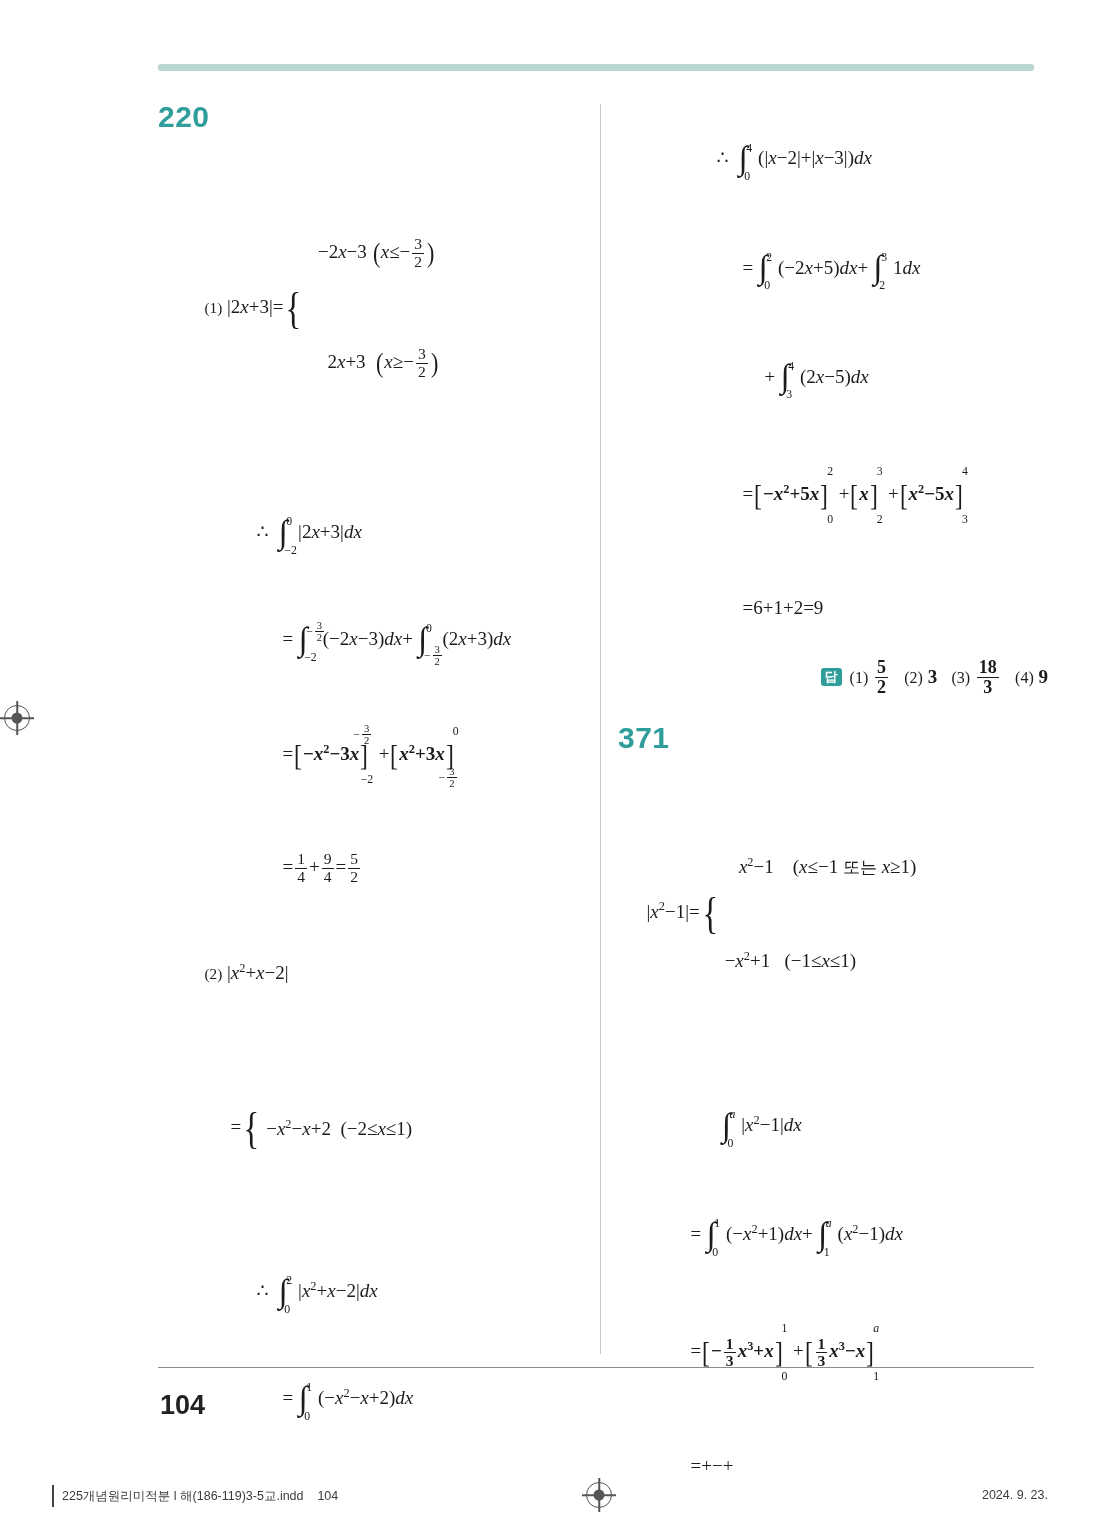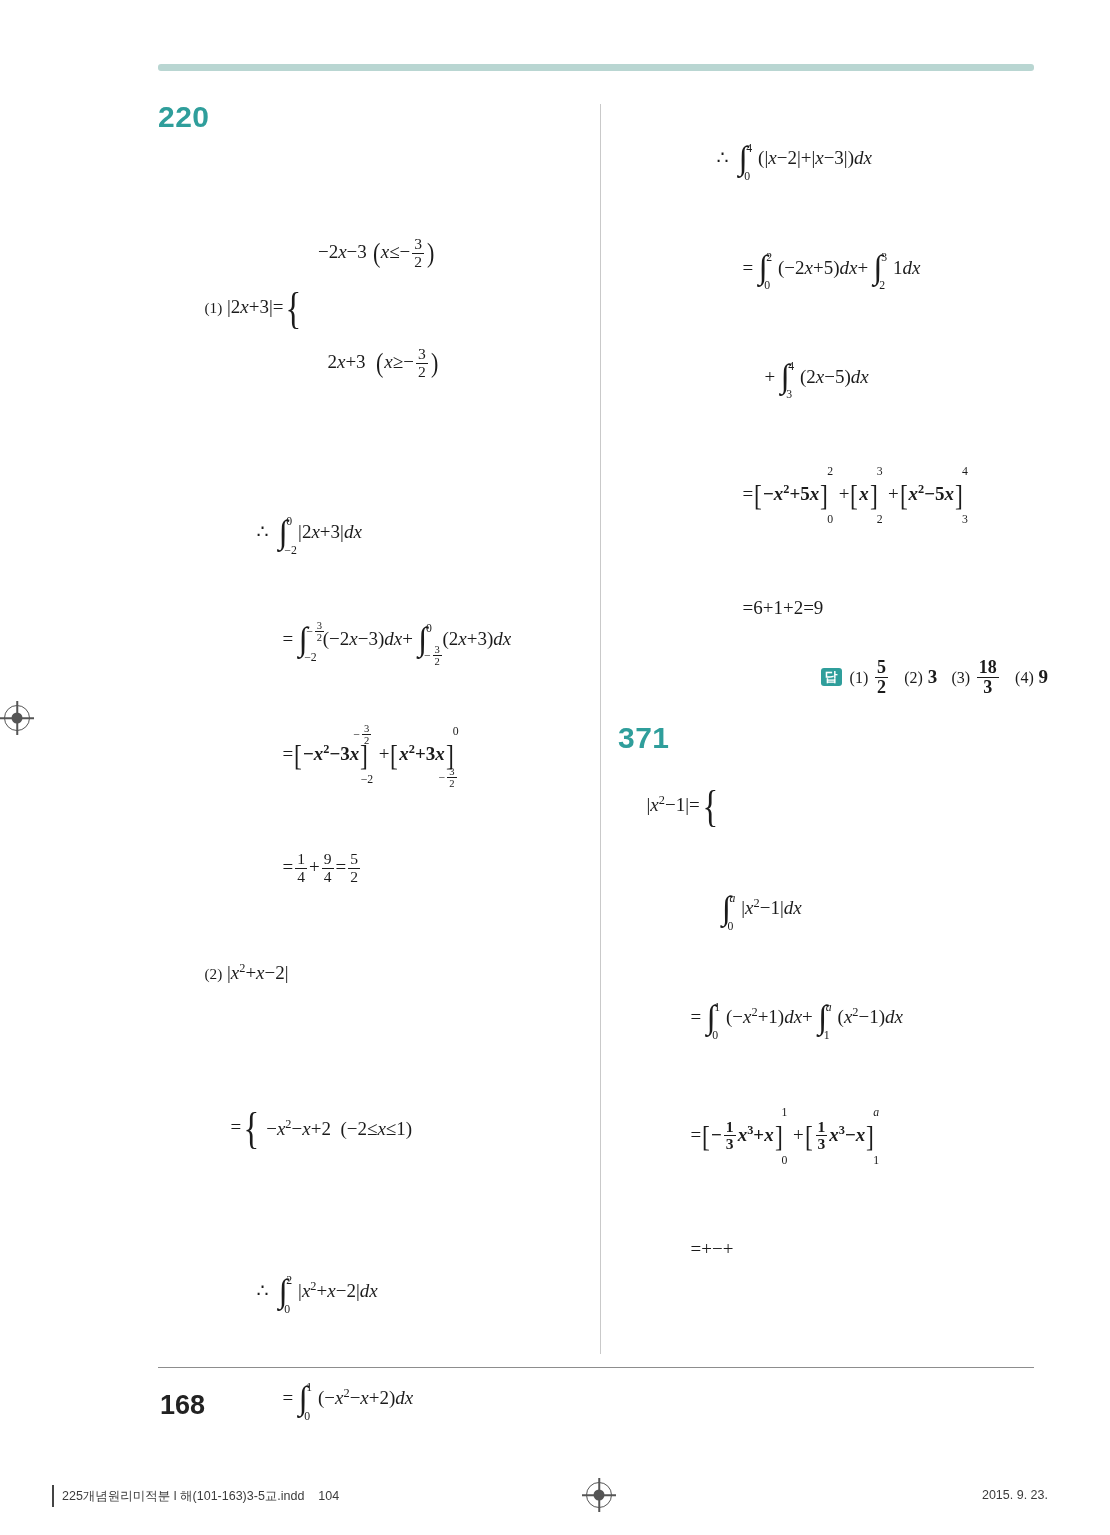--- a/index.html
+++ b/index.html
@@ -351,21 +351,24 @@
         <span class="lbl">(1)</span> <span class="frac" style="font-size:0.95em"><span>5</span><span class="den">2</span></span>&nbsp;&nbsp;
         <span class="lbl">(2)</span> 3&nbsp;&nbsp;
         <span class="lbl">(3)</span> <span class="frac" style="font-size:0.95em"><span>18</span><span class="den">3</span></span>&nbsp;&nbsp;
         <span class="lbl">(4)</span> 9
       </span>
     </div>
 
     <div class="prob-num" style="margin-top:24px">371</div>
 
     <div class="math math-block">
-      |<i class="v">x</i><sup class="e">2</sup>−1|=<span class="cases"><span class="brace">{</span></span>
+      |<i class="v">x</i><sup class="e">2</sup>−1|=<span class="cases"><span class="brace">{</span><span class="rows">
+        <div>&nbsp;&nbsp;&nbsp;<i class="v">x</i><sup class="e">2</sup>−1&nbsp;&nbsp;&nbsp; (<i class="v">x</i>≤−1 <span class="kr">또는</span> <i class="v">x</i>≥1)</div>
+        <div>−<i class="v">x</i><sup class="e">2</sup>+1&nbsp;&nbsp; (−1≤<i class="v">x</i>≤1)</div>
+      </span></span>
     </div>
 
 
     <div class="math math-block ind3" style="margin-top:14px">
       <span class="intg"><span class="sym">∫</span><span class="up"><i class="v">a</i></span><span class="lo">0</span></span>&nbsp;|<i class="v">x</i><sup class="e">2</sup>−1|<i class="v">dx</i>
     </div>
 
     <div class="math math-block ind2" style="margin-top:16px">
       =<span class="intg"><span class="sym">∫</span><span class="up">1</span><span class="lo">0</span></span>&nbsp;(−<i class="v">x</i><sup class="e">2</sup>+1)<i class="v">dx</i>+<span class="intg"><span class="sym">∫</span><span class="up"><i class="v">a</i></span><span class="lo">1</span></span>&nbsp;(<i class="v">x</i><sup class="e">2</sup>−1)<i class="v">dx</i>
     </div>
@@ -373,21 +376,21 @@
     <div class="math math-block ind2" style="margin-top:18px">
       =<span class="bk"><span class="bigbrk">[</span><span class="body">−<span class="frac"><span>1</span><span class="den">3</span></span><i class="v">x</i><sup class="e">3</sup>+<i class="v">x</i></span><span class="bigbrk">]</span><span class="lim-up">1</span><span class="lim-lo">0</span></span>&nbsp;&nbsp;+<span class="bk"><span class="bigbrk">[</span><span class="body"><span class="frac"><span>1</span><span class="den">3</span></span><i class="v">x</i><sup class="e">3</sup>−<i class="v">x</i></span><span class="bigbrk">]</span><span class="lim-up"><i class="v">a</i></span><span class="lim-lo">1</span></span>
     </div>
 
     <div class="math math-block ind2" style="margin-top:16px">
       =+−+
     </div>
 
   </div>
 
-  <div class="page-num">168</div>
+  <div class="page-num">104</div>
 
   <div class="footer">
     <span class="footer-bar"></span>
-    <span class="footer-left">225개념원리미적분 l 해(101-163)3-5교.indd    104</span>
-    <span class="footer-right">2015. 9. 23.</span>
+    <span class="footer-left">225개념원리미적분 l 해(186-119)3-5교.indd    104</span>
+    <span class="footer-right">2024. 9. 23.</span>
   </div>
 
 </div>
 
 </body></html>

